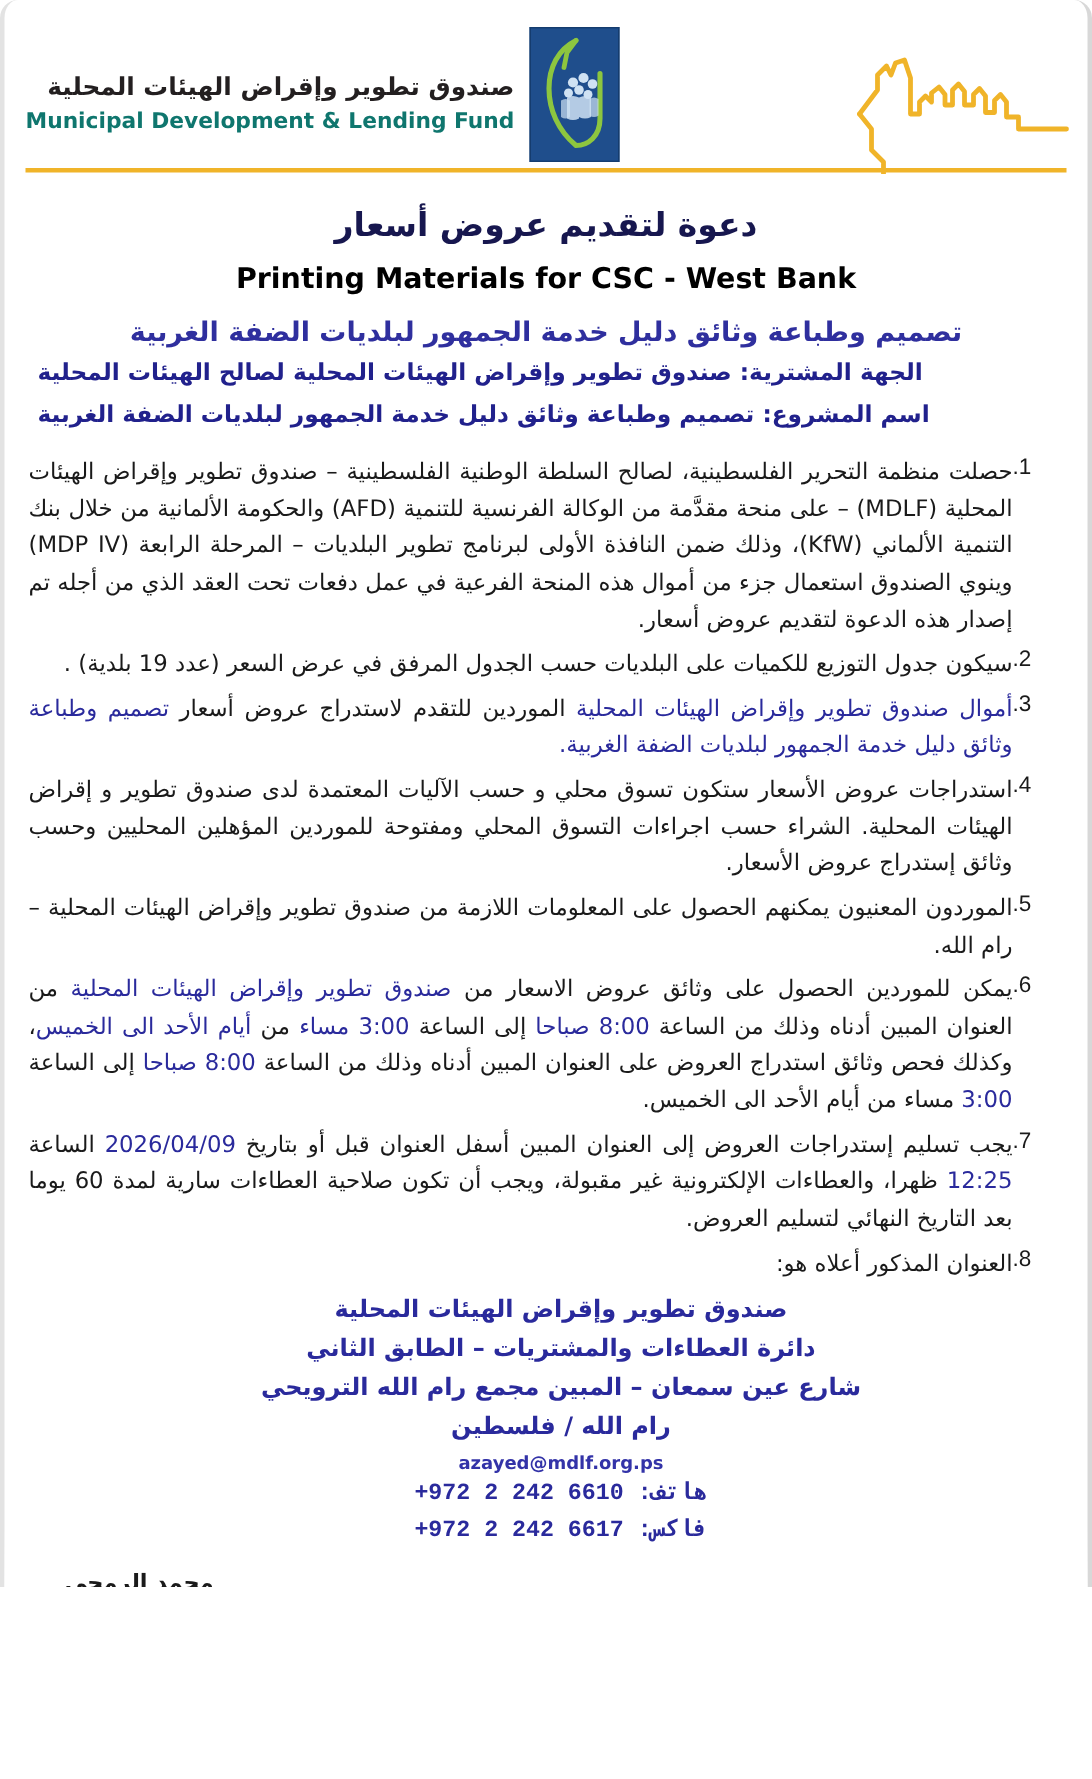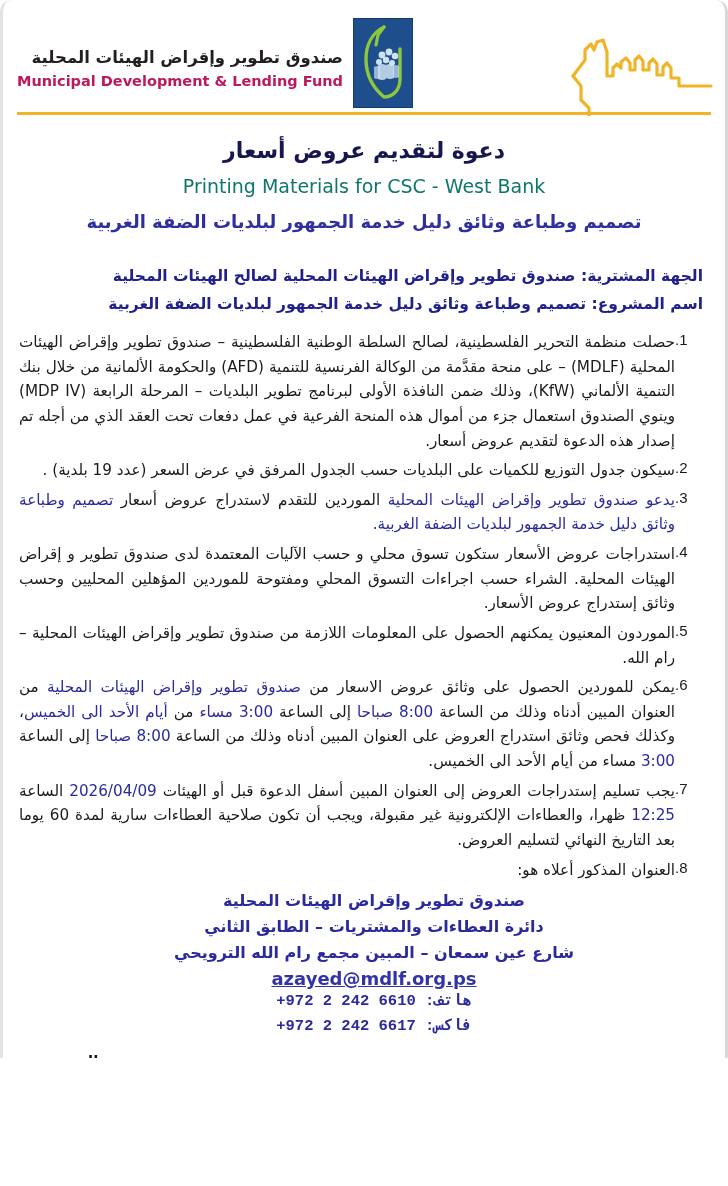--- a/index.html
+++ b/index.html
@@ -57,21 +57,21 @@
   .brand-ar{
     font-size:16.5px;
     font-weight:bold;
     color:#231f20;
     letter-spacing:.2px;
     white-space:nowrap;
   }
   .brand-en{
     font-size:14.5px;
     font-weight:bold;
-    color:#be185d;
+    color:#0f766e;
     direction:ltr;
     text-align:left;
     white-space:nowrap;
     margin-top:3px;
   }
   .rule{
     position:absolute;
     left:14px;right:14px;top:112px;
     height:3px;
     background:#f0b429;
@@ -81,33 +81,33 @@
   .titles{
     text-align:center;
     margin-top:20px;
     direction:rtl;
   }
   .t-main{
     font-size:22px;font-weight:bold;color:#17174f;
     margin:0 0 12px 0;
   }
   .t-en{
-    font-size:19px;font-weight:normal;color:#0f766e;
+    font-size:19px;font-weight:bold;color:#000000;
     direction:ltr;margin:0 0 14px 0;
   }
   .t-sub{
     font-size:18px;font-weight:bold;color:#2f2f9e;
     margin:0 0 4px 0;
   }
 
   
   .meta{
     direction:rtl;
-    text-align:right;
-    margin-top:32px;
+    text-align:left;
+    margin-top:4px;
     padding:0 22px;
   }
   .meta-line{
     font-size:15.5px;
     font-weight:bold;
     color:#21218c;
     margin:4px 0;
     line-height:1.55;
   }
   .meta-line .ltr{direction:ltr;unicode-bidi:embed;display:inline-block;}
@@ -150,24 +150,23 @@
     margin-top:6px;
     padding-left:20px;
   }
   .addr-line{
     font-size:16px;
     font-weight:bold;
     color:#2a2a9c;
     line-height:1.62;
   }
   .email{
-    font-size:18px;
+    font-size:12px;
     font-weight:bold;
     color:#3333a8;
-    text-decoration:underline;
     direction:ltr;
     display:inline-block;
     margin-top:2px;
   }
   .tel{
     font-size:15.5px;
     font-weight:bold;
     color:#2a2a9c;
     line-height:1.6;
     font-family:Liberation Mono, monospace;
@@ -259,48 +258,49 @@
       <li class="li">
         <span class="li-num">1.</span>
         <span class="li-body"><span>حصلت منظمة التحرير الفلسطينية، لصالح السلطة الوطنية الفلسطينية – صندوق تطوير وإقراض الهيئات المحلية (MDLF) – على منحة مقدَّمة من الوكالة الفرنسية للتنمية (AFD) والحكومة الألمانية من خلال بنك التنمية الألماني (KfW)، وذلك ضمن النافذة الأولى لبرنامج تطوير البلديات – المرحلة الرابعة (MDP IV) وينوي الصندوق استعمال جزء من أموال هذه المنحة الفرعية في عمل دفعات تحت العقد الذي من أجله تم إصدار هذه الدعوة لتقديم عروض أسعار.</span></span>
       </li>
       <li class="li">
         <span class="li-num">2.</span>
         <span class="li-body"><span>سيكون جدول التوزيع للكميات على البلديات حسب الجدول المرفق في عرض السعر (عدد 19 بلدية) .</span></span>
       </li>
       <li class="li">
         <span class="li-num">3.</span>
-        <span class="li-body"><span class="blue">يدعو صندوق تطوير وإقراض الهيئات المحلية </span><span>الموردين للتقدم لاستدراج عروض أسعار </span><span class="blue">تصميم وطباعة وثائق دليل خدمة الجمهور لبلديات الضفة الغربية.</span></span>
+        <span class="li-body"><span class="blue">أموال صندوق تطوير وإقراض الهيئات المحلية </span><span>الموردين للتقدم لاستدراج عروض أسعار </span><span class="blue">تصميم وطباعة وثائق دليل خدمة الجمهور لبلديات الضفة الغربية.</span></span>
       </li>
       <li class="li">
         <span class="li-num">4.</span>
         <span class="li-body"><span>استدراجات عروض الأسعار ستكون تسوق محلي و حسب الآليات المعتمدة لدى صندوق تطوير و إقراض الهيئات المحلية. الشراء حسب اجراءات التسوق المحلي ومفتوحة للموردين المؤهلين المحليين وحسب وثائق إستدراج عروض الأسعار.</span></span>
       </li>
       <li class="li">
         <span class="li-num">5.</span>
         <span class="li-body"><span>الموردون المعنيون يمكنهم الحصول على المعلومات اللازمة من صندوق تطوير وإقراض الهيئات المحلية – رام الله.</span></span>
       </li>
       <li class="li">
         <span class="li-num">6.</span>
         <span class="li-body"><span>يمكن للموردين الحصول على وثائق عروض الاسعار من </span><span class="blue">صندوق تطوير وإقراض الهيئات المحلية </span><span>من العنوان المبين أدناه وذلك من الساعة  </span><span class="blue">8:00 صباحا </span><span>إلى الساعة </span><span class="blue">3:00 مساء </span><span> من </span><span class="blue">أيام الأحد الى الخميس</span><span>، وكذلك فحص وثائق استدراج العروض على العنوان المبين أدناه وذلك من الساعة </span><span class="blue">8:00 صباحا </span><span>إلى الساعة </span><span class="blue">3:00 </span><span>مساء من أيام الأحد الى الخميس.</span></span>
       </li>
       <li class="li">
         <span class="li-num">7.</span>
-        <span class="li-body"><span>يجب تسليم إستدراجات العروض إلى العنوان المبين أسفل الدعوة قبل أو الهيئات </span><span class="blue">2026/04/09 </span><span>الساعة </span><span class="blue">12:25 </span><span>ظهرا، والعطاءات الإلكترونية غير مقبولة، ويجب أن تكون صلاحية العطاءات سارية لمدة 60 يوما بعد التاريخ النهائي لتسليم العروض.</span></span>
+        <span class="li-body"><span>يجب تسليم إستدراجات العروض إلى العنوان المبين أسفل العنوان قبل أو بتاريخ </span><span class="blue">2026/04/09 </span><span>الساعة </span><span class="blue">12:25 </span><span>ظهرا، والعطاءات الإلكترونية غير مقبولة، ويجب أن تكون صلاحية العطاءات سارية لمدة 60 يوما بعد التاريخ النهائي لتسليم العروض.</span></span>
       </li>
       <li class="li">
         <span class="li-num">8.</span>
         <span class="li-body"><span>العنوان المذكور أعلاه هو:</span></span>
       </li>
     </ol>
 
   <div class="address">
     <div class="addr-line">صندوق تطوير وإقراض الهيئات المحلية</div>
     <div class="addr-line">دائرة العطاءات والمشتريات – الطابق الثاني</div>
     <div class="addr-line">شارع عين سمعان – المبين مجمع رام الله الترويحي</div>
+    <div class="addr-line">رام الله / فلسطين</div>
     <div>
       <span class="email">azayed@mdlf.org.ps</span>
     </div>
     <div class="tel">
       <span>هاتف:</span>
       <span class="ltr">+972 2 242 6610</span>
     </div>
     <div class="tel">
       <span>فاكس:</span>
       <span class="ltr">+972 2 242 6617</span>

